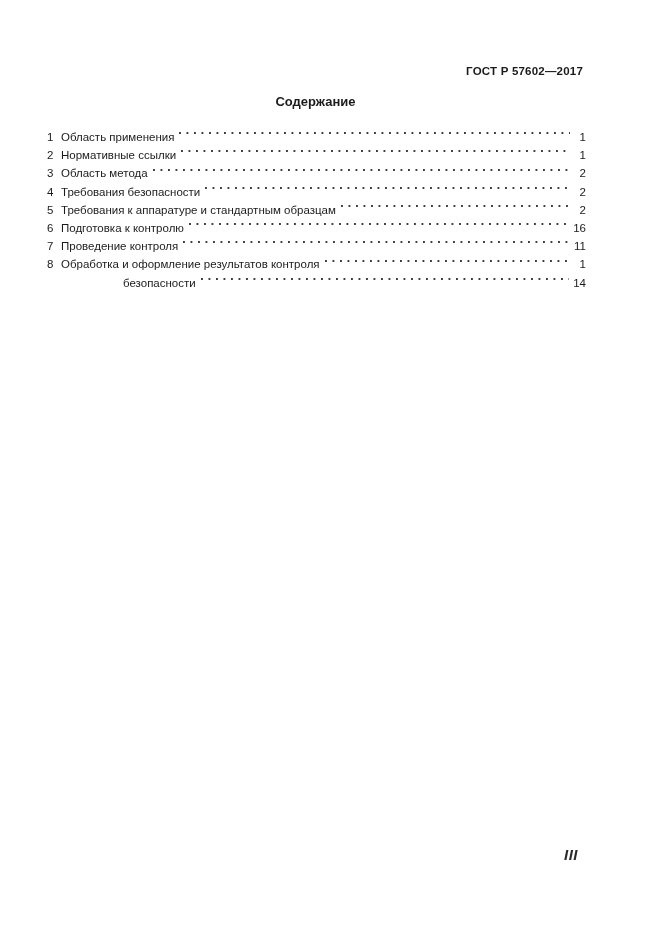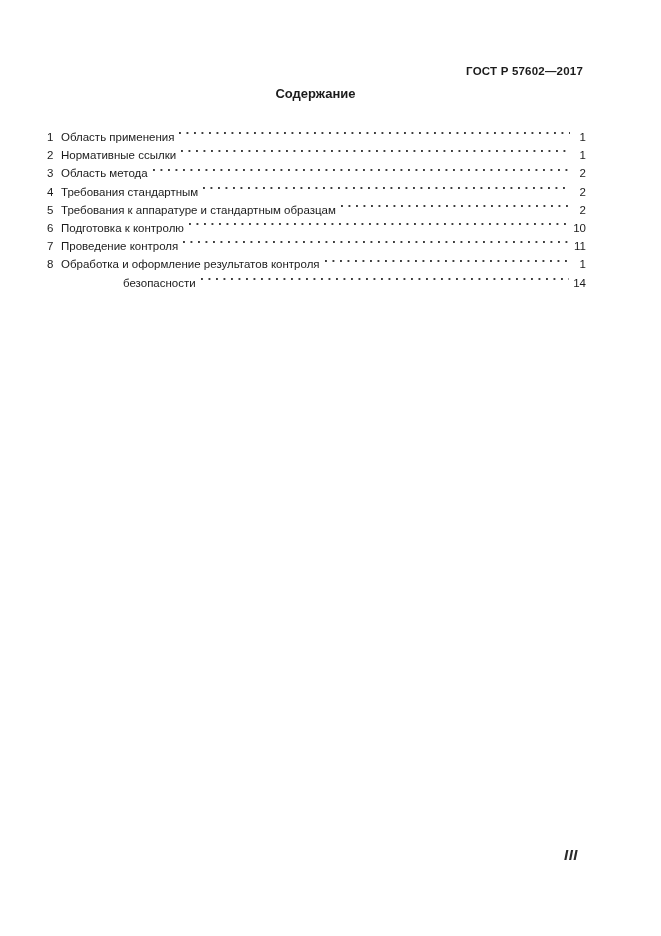--- a/index.html
+++ b/index.html
@@ -21,21 +21,21 @@
     position: absolute;
     top: 65px;
     right: 78px;
     font-size: 11.5px;
     font-weight: bold;
     letter-spacing: 0.2px;
     white-space: nowrap;
   }
   .toc-title {
     position: absolute;
-    top: 86px;
+    top: 94px;
     left: 45px;
     width: 541px;
     text-align: center;
     font-size: 13px;
     font-weight: bold;
   }
   .toc-list {
     position: absolute;
     top: 120px;
     left: 47px;
@@ -117,37 +117,37 @@
 
     <div class="toc-row">
       <span class="toc-num">3</span>
       <span class="toc-label">Область метода</span>
       <span class="leader"></span>
       <span class="toc-page">2</span>
     </div>
 
     <div class="toc-row">
       <span class="toc-num">4</span>
-      <span class="toc-label">Требования стандартным</span>
+      <span class="toc-label">Требования безопасности</span>
       <span class="leader"></span>
       <span class="toc-page">2</span>
     </div>
 
     <div class="toc-row">
       <span class="toc-num">5</span>
       <span class="toc-label">Требования к аппаратуре и стандартным образцам</span>
       <span class="leader"></span>
       <span class="toc-page">2</span>
     </div>
 
     <div class="toc-row">
       <span class="toc-num">6</span>
       <span class="toc-label">Подготовка к контролю</span>
       <span class="leader"></span>
-      <span class="toc-page">10</span>
+      <span class="toc-page">16</span>
     </div>
 
     <div class="toc-row">
       <span class="toc-num">7</span>
       <span class="toc-label">Проведение контроля</span>
       <span class="leader"></span>
       <span class="toc-page">11</span>
     </div>
 
     <div class="toc-row">

